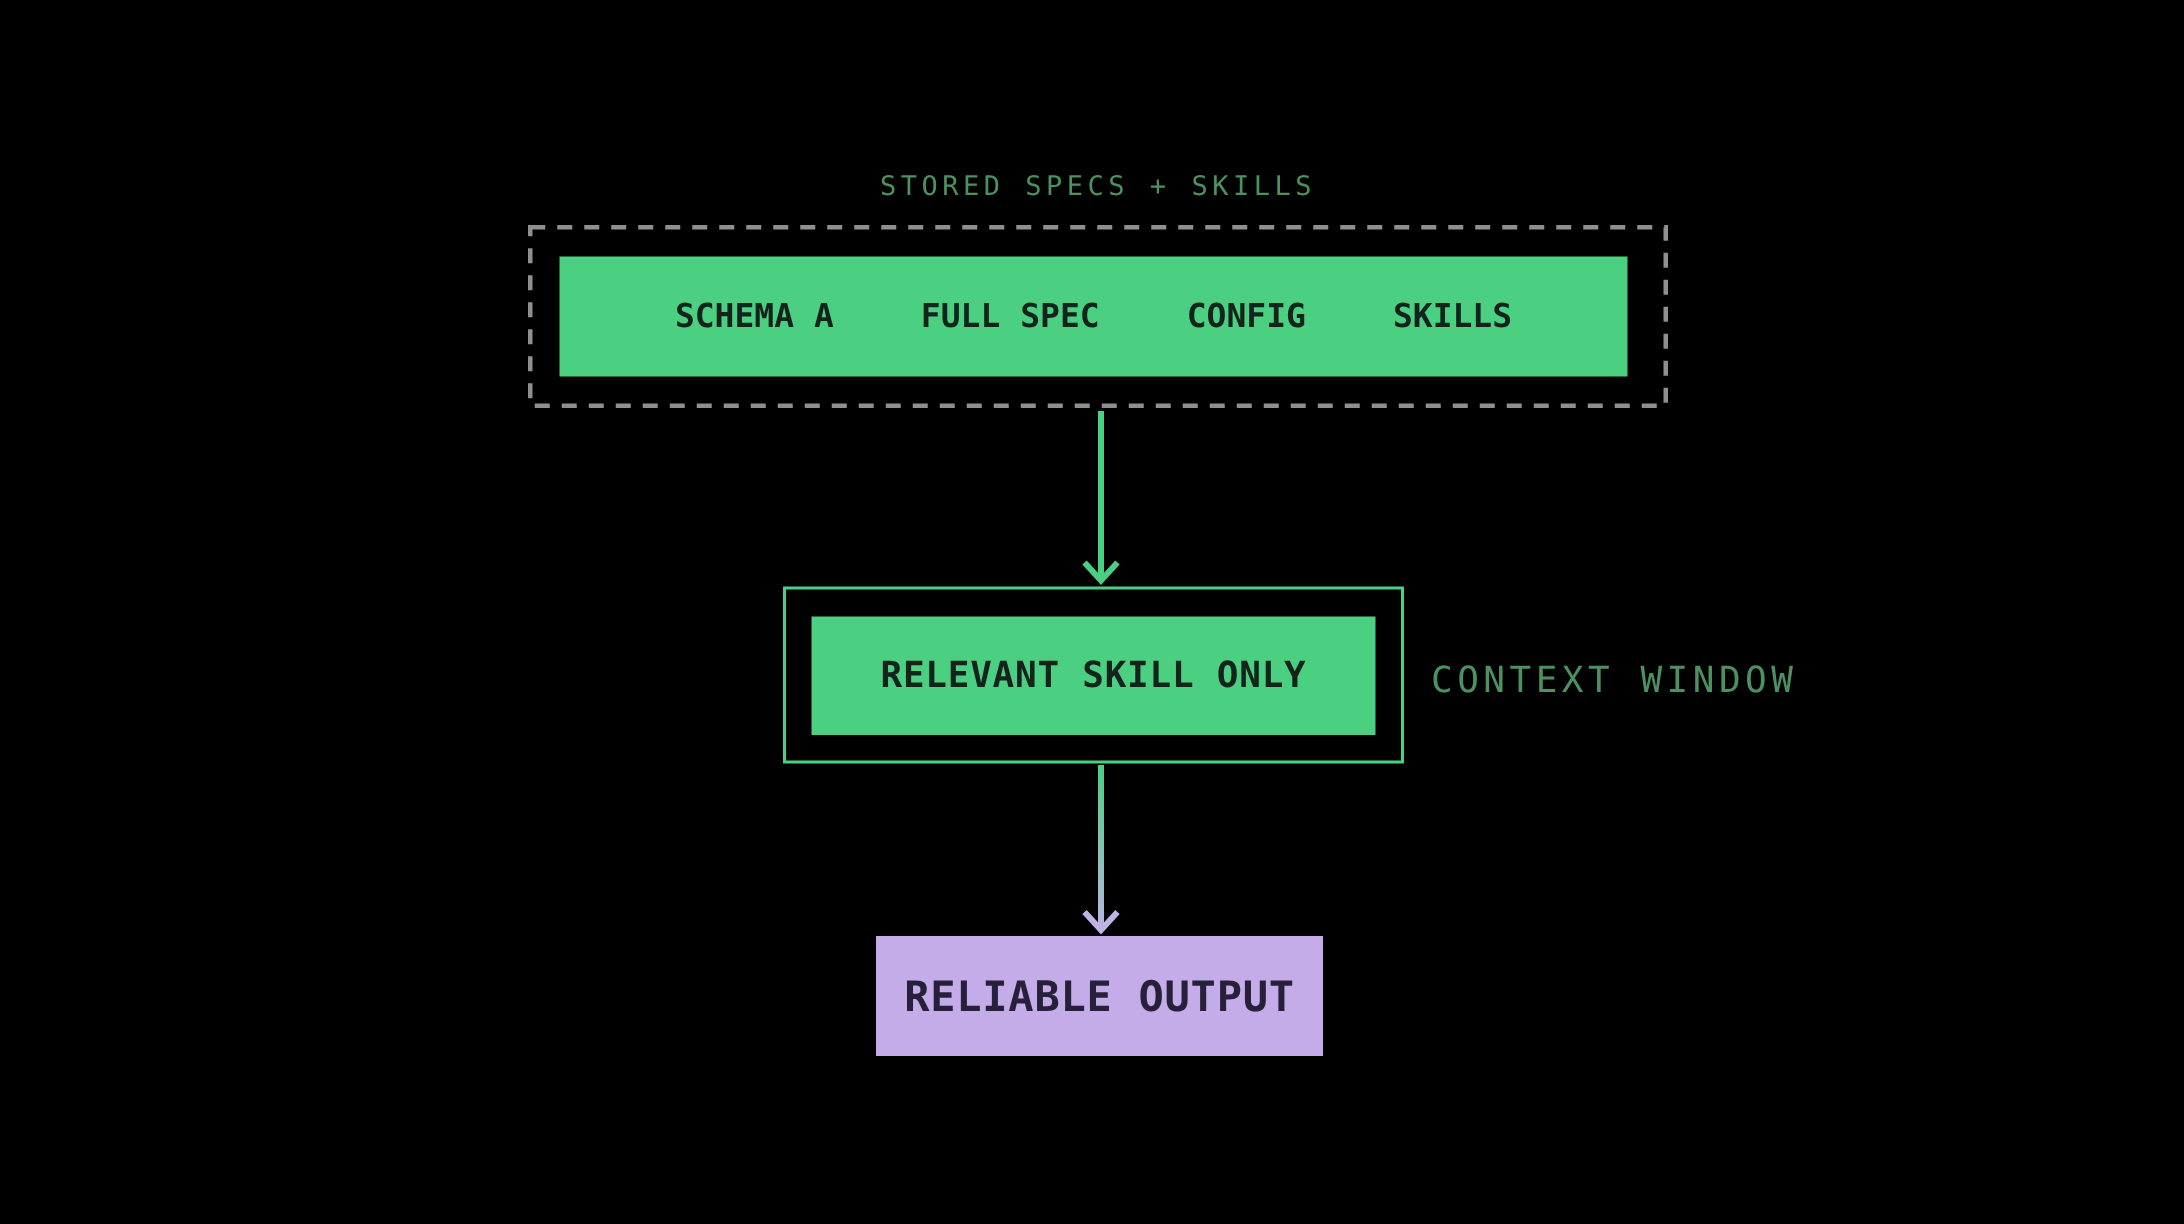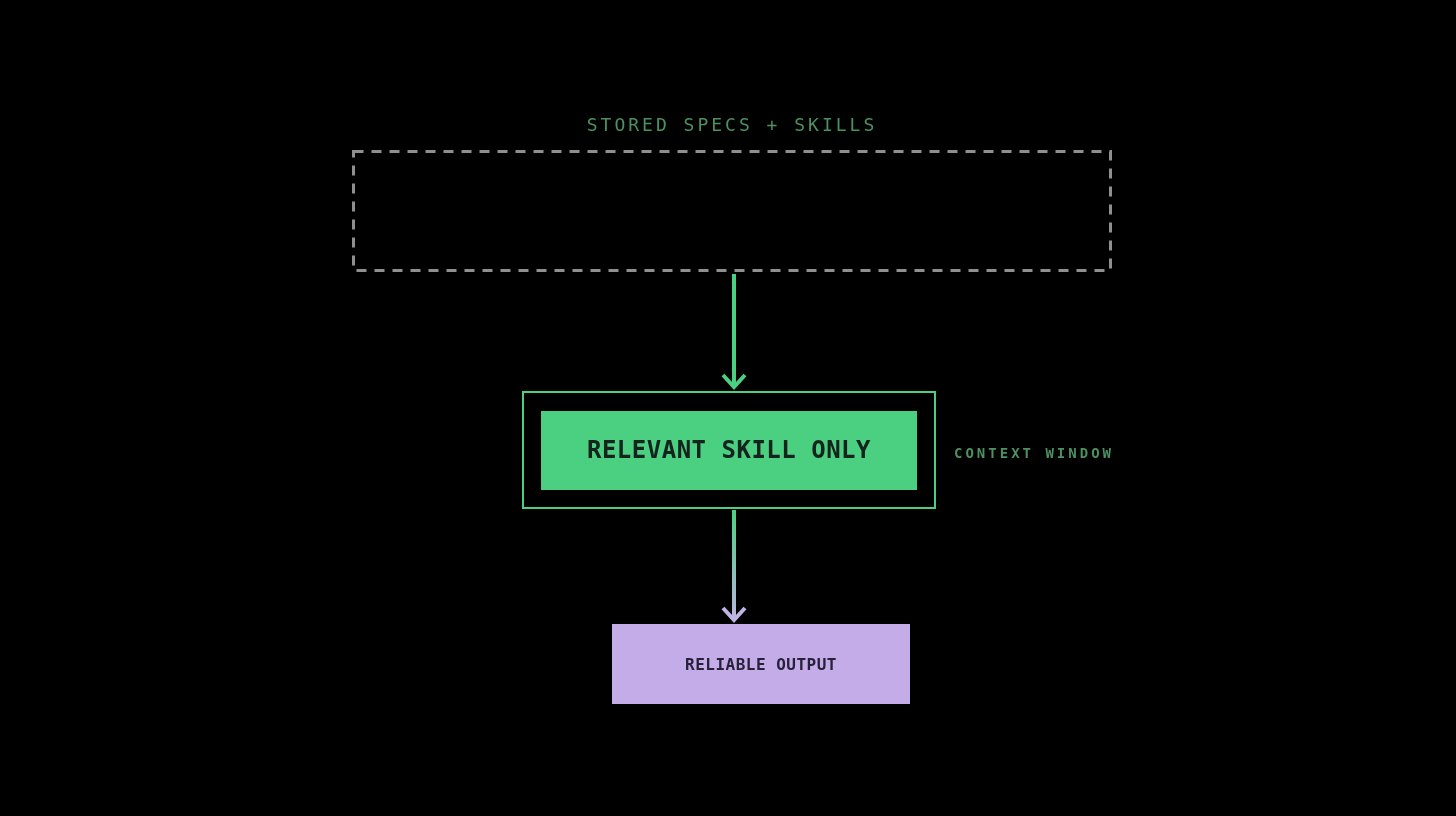--- a/index.html
+++ b/index.html
@@ -87,56 +87,61 @@
     font-weight: bold;
     letter-spacing: 0.5px;
     white-space: nowrap;
   }
 
   .context-label {
     position: absolute;
     left: 954px;
     top: 442px;
     color: var(--green-label, #4c9160);
-    font-size: 14px;
-    font-weight: bold;
+    font-size: 24px;
+    font-weight: normal;
     letter-spacing: 3px;
     line-height: 22px;
     white-space: nowrap;
   }
 
   .purple-box {
     position: absolute;
     left: 584px;
     top: 624px;
     width: 298px;
     height: 80px;
     background: var(--purple-fill, #c4ace8);
     color: var(--text-on-purple, #27203a);
     display: flex;
     align-items: center;
     justify-content: center;
-    font-size: 16px;
+    font-size: 28px;
     font-weight: bold;
     letter-spacing: 0.5px;
     white-space: nowrap;
-    margin-left: 28px;
   }
 </style>
 </head>
 <body>
 
 <div class="canvas">
 
   <div class="group-label">STORED SPECS + SKILLS</div>
 
   <svg class="dashed-box-svg" viewBox="0 0 760 122">
     <rect x="1.5" y="1.5" width="757" height="119" fill="none" stroke-width="3" stroke-dasharray="10 8" stroke="#8f8f8f"></rect>
   </svg>
 
+  <div class="green-bar">
+    <span>SCHEMA A</span>
+    <span>FULL SPEC</span>
+    <span>CONFIG</span>
+    <span>SKILLS</span>
+  </div>
 
   <svg class="arrow-svg arrow-1" viewBox="0 0 28 117">
     <line x1="14" y1="0" x2="14" y2="113" stroke-width="4" stroke="#4bd082"></line>
     <path d="M3 101 L14 113 L25 101" fill="none" stroke-width="4" stroke="#4bd082"></path>
   </svg>
 
   <div class="context-outer">
     <div class="context-inner">RELEVANT SKILL ONLY</div>
   </div>
 

